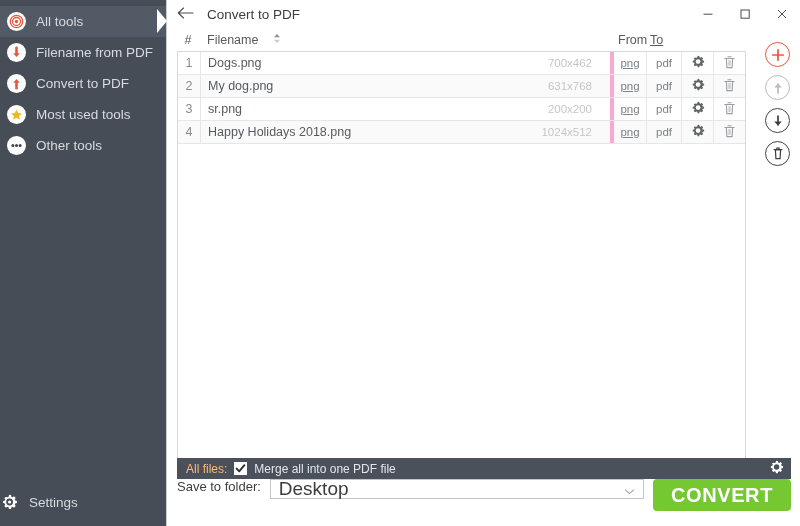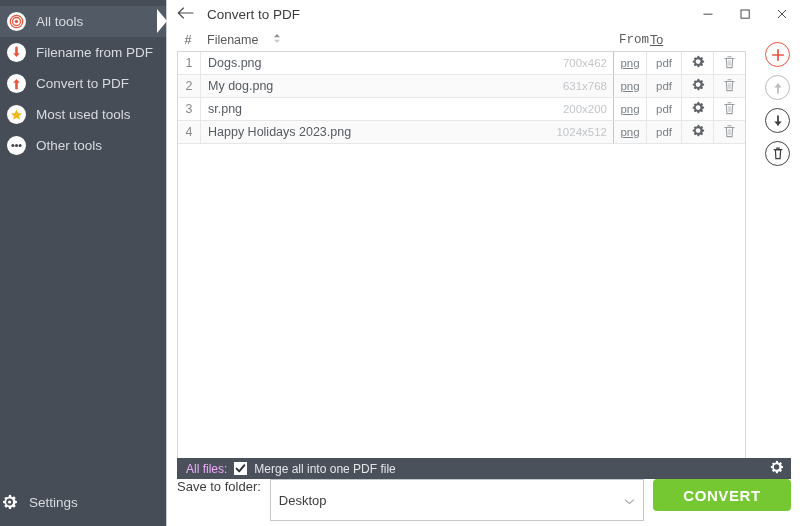--- a/index.html
+++ b/index.html
@@ -151,21 +151,21 @@
   .thead {
     height: 23px;
     flex: 0 0 23px;
     display: flex;
     align-items: center;
     font-size: 12.5px;
     color: #5a5a5a;
   }
   .th-num { width: 22px; text-align: center; flex: 0 0 22px; }
   .th-name { flex: 1; padding-left: 8px; display: flex; align-items: center; gap: 15px; cursor: pointer; }
-  .th-from { width: 32px; flex: 0 0 32px; text-align: center; font-family: Liberation Mono, monospace; }
+  .th-from { width: 32px; flex: 0 0 32px; text-align: left; }
   .th-to   { width: 34px; flex: 0 0 34px; text-align: left; text-decoration: underline; }
   .th-pad  { width: 62px; flex: 0 0 62px; }
 
   .tbody {
     flex: 1;
     border: 1px solid #d6d8da;
     border-bottom: none;
     background: #ffffff;
     overflow: hidden;
     min-height: 0;
@@ -184,23 +184,23 @@
     display: flex; align-items: center; justify-content: center;
     color: #8a8a8a;
     border-right: 1px solid #e6e7e9;
   }
   .cell-name {
     flex: 1;
     min-width: 0;
     display: flex;
     align-items: center;
     padding-left: 7px;
-    padding-right: 6px;
+    padding-right: 18px;
     gap: 8px;
-    border-right: 1px solid #f9a8d4;
+    border-right: 4px solid #f9a8d4;
   }
   .fname {
     color: #555b61;
     white-space: nowrap;
     overflow: hidden;
     text-overflow: ellipsis;
   }
   .fdim {
     margin-left: auto;
     color: #c3c6c9;
@@ -250,21 +250,21 @@
     flex: 0 0 21px;
     background: #4a515b;
     display: flex;
     align-items: center;
     color: #e3e5e8;
     font-size: 12px;
     margin: 0 9px 0 10px;
     padding: 0 7px 0 9px;
     box-sizing: border-box;
   }
-  .mergebar .allfiles { color: #f0abfc; }
+  .mergebar .allfiles { color: #fdba74; }
   .cbox {
     width: 13px; height: 13px;
     background: #ffffff;
     margin: 0 7px 0 7px;
     display: flex; align-items: center; justify-content: center;
     cursor: pointer;
     flex: 0 0 13px;
   }
   .merge-gear { margin-left: auto; cursor: pointer; display: flex; align-items: center; }
 
@@ -275,41 +275,41 @@
     display: flex;
     align-items: flex-start;
     padding: 0 9px 0 10px;
     gap: 9px;
     box-sizing: border-box;
     background: #ffffff;
   }
   .save-label { font-size: 13px; color: #3d3d3d; white-space: nowrap; }
   .dropdown {
     flex: 1;
-    height: 42px;
+    height: 20px;
     border: 1px solid #c4c7ca;
     background: #ffffff;
     display: flex;
     align-items: center;
     padding: 0 8px;
-    font-size: 13px;
+    font-size: 19px;
     color: #3d3d3d;
     cursor: pointer;
     box-sizing: border-box;
     min-width: 0;
   }
   .dd-caret { margin-left: auto; }
   .convert-btn {
     width: 138px;
     height: 32px;
     flex: 0 0 138px;
     background: #76c832;
     border-radius: 4px;
     color: #ffffff;
-    font-size: 15px;
+    font-size: 20px;
     font-weight: bold;
     letter-spacing: 0.6px;
     display: flex;
     align-items: center;
     justify-content: center;
     cursor: pointer;
   }
 </style>
 </head>
 <body>
@@ -521,21 +521,21 @@
           <path d="M4.9 1.7 L8.1 1.7" stroke="#9a9ea2" stroke-width="1.05" stroke-linecap="round"></path>
           <path d="M5.3 5.2 L5.3 10.9 M6.5 5.2 L6.5 10.9 M7.7 5.2 L7.7 10.9" stroke="#c4c7ca" stroke-width="0.8"></path>
         </svg>
       </span>
     </div>
   </div>
 
   <div class="trow">
     <div class="cell-num">4</div>
     <div class="cell-name">
-      <span class="fname">Happy Holidays 2023.png</span>
+      <span class="fname">Happy Holidays 2018.png</span>
       <span class="fdim">1024x512</span>
     </div>
     <div class="cell-from">png</div>
     <div class="cell-to">pdf</div>
     <div class="cell-gear">
       <span>
         <svg width="14" height="14" viewBox="0 0 17 17">
           <path d="M8.5 0.8 L10.0 1.1 L10.4 2.8 L11.6 3.3 L13.0 2.3 L14.7 4.0 L13.7 5.4 L14.2 6.6 L15.9 7.0 L15.9 9.0 L14.2 9.4 L13.7 10.6 L14.7 12.0 L13.0 13.7 L11.6 12.7 L10.4 13.2 L10.0 14.9 L8.0 14.9 L7.6 13.2 L6.4 12.7 L5.0 13.7 L3.3 12.0 L4.3 10.6 L3.8 9.4 L2.1 9.0 L2.1 7.0 L3.8 6.6 L4.3 5.4 L3.3 4.0 L5.0 3.0 L6.4 3.3 L7.6 2.8 L8.0 1.1 Z" fill="#5f6468"></path>
           <circle cx="8.6" cy="8.0" r="2.9" fill="#ffffff"></circle>
         </svg>

